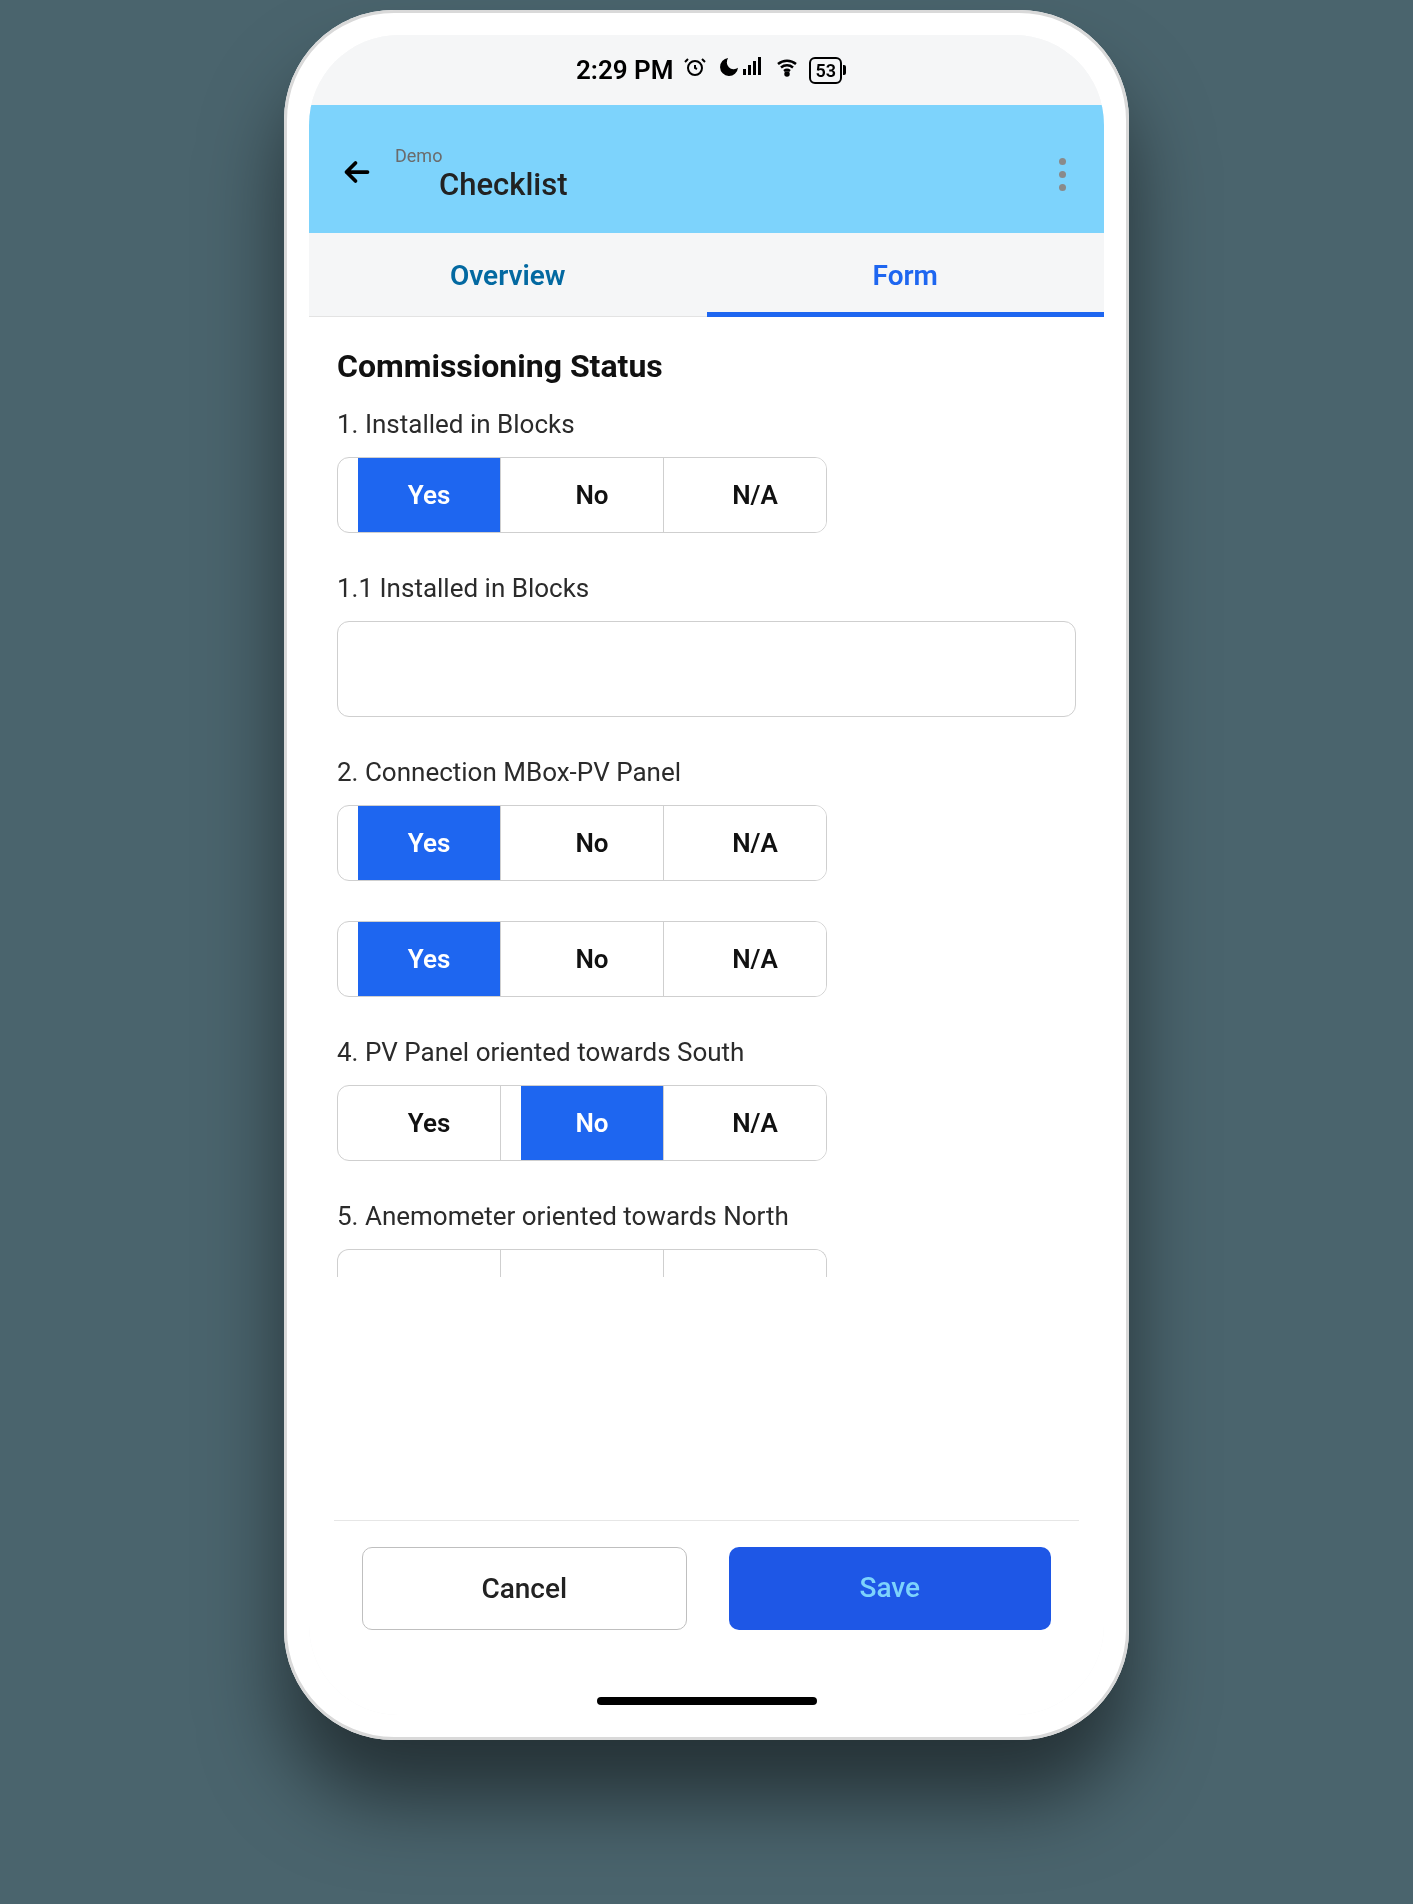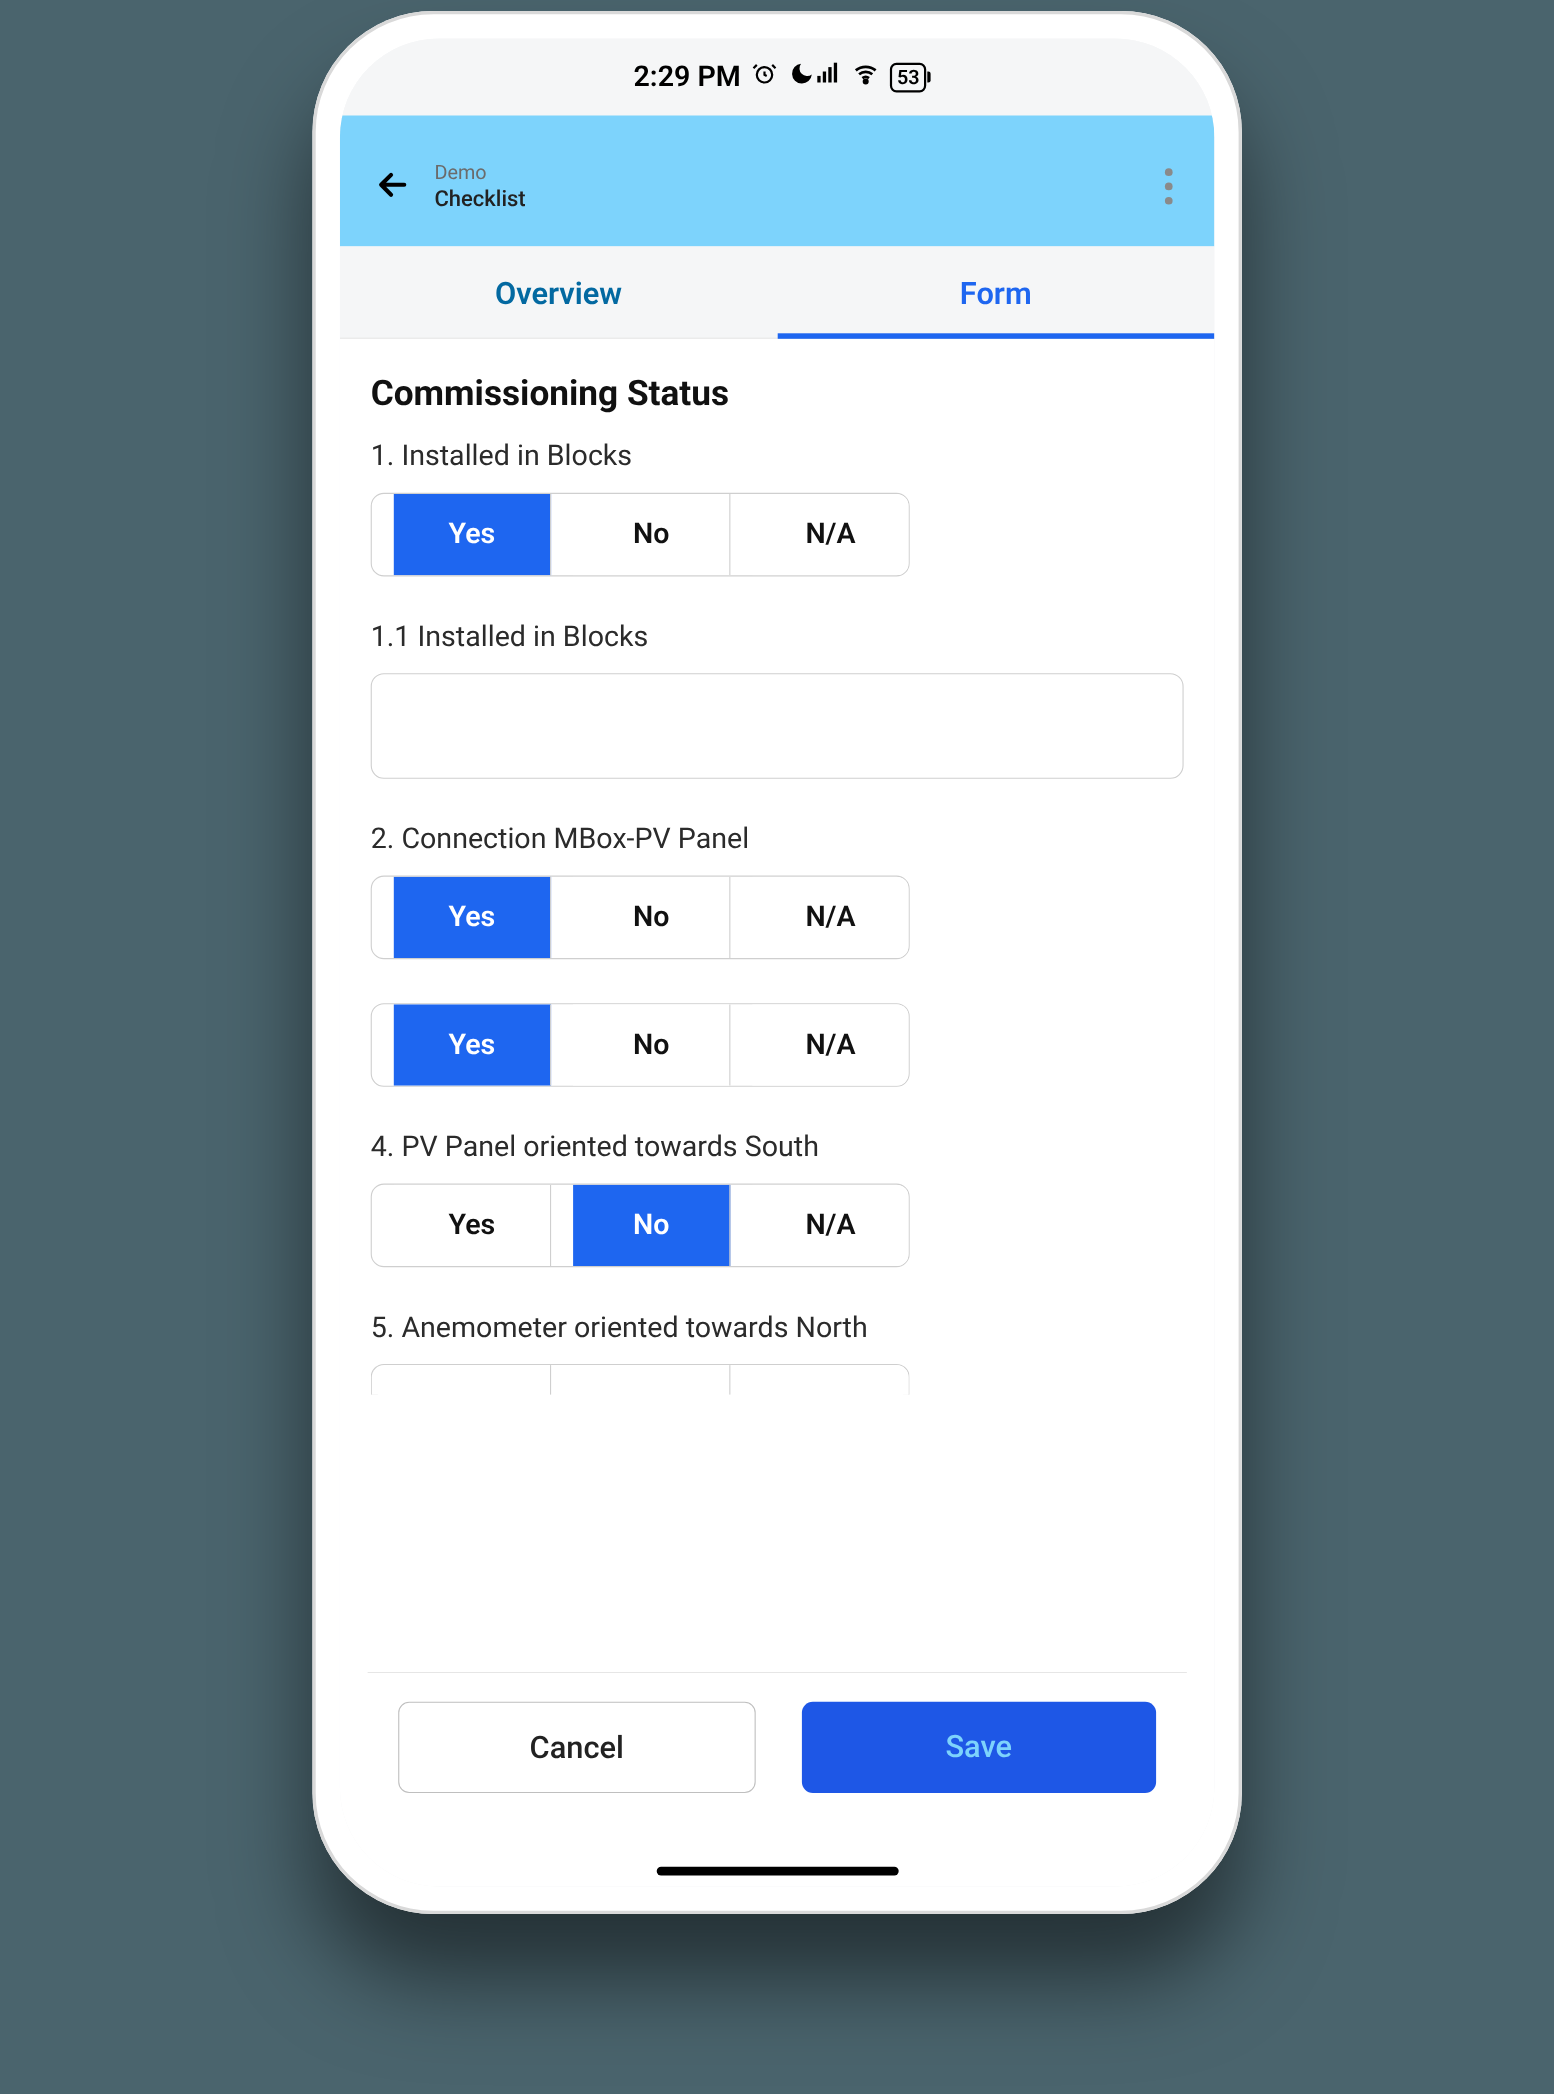--- a/index.html
+++ b/index.html
@@ -80,21 +80,21 @@
     padding: 40px 30px 30px 30px;
     display:flex;
     align-items:center;
     justify-content:space-between;
     background:#7dd3fc;
   }
   .header-left { display:flex; align-items:center; gap:20px; }
   .back-arrow svg { width:36px; height:36px; }
   .header-titles { display:flex; flex-direction:column; }
   .header-sub { font-size:18px; color:#6b6b6b; }
-  .header-title { font-size:20px; color:#222; font-weight:500; }
+  .header-title { font-size:31px; color:#222; font-weight:500;margin-left:44px; }
   .more-dots { display:flex; flex-direction:column; gap:6px; padding:8px;}
   .more-dots span{ width:7px; height:7px; background:#8a8a8a; border-radius:50%; }
 
   
   .tabs {
     display:flex;
     background:#f5f6f7;
     border-bottom:1px solid #e3e3e3;
   }
   .tab {

